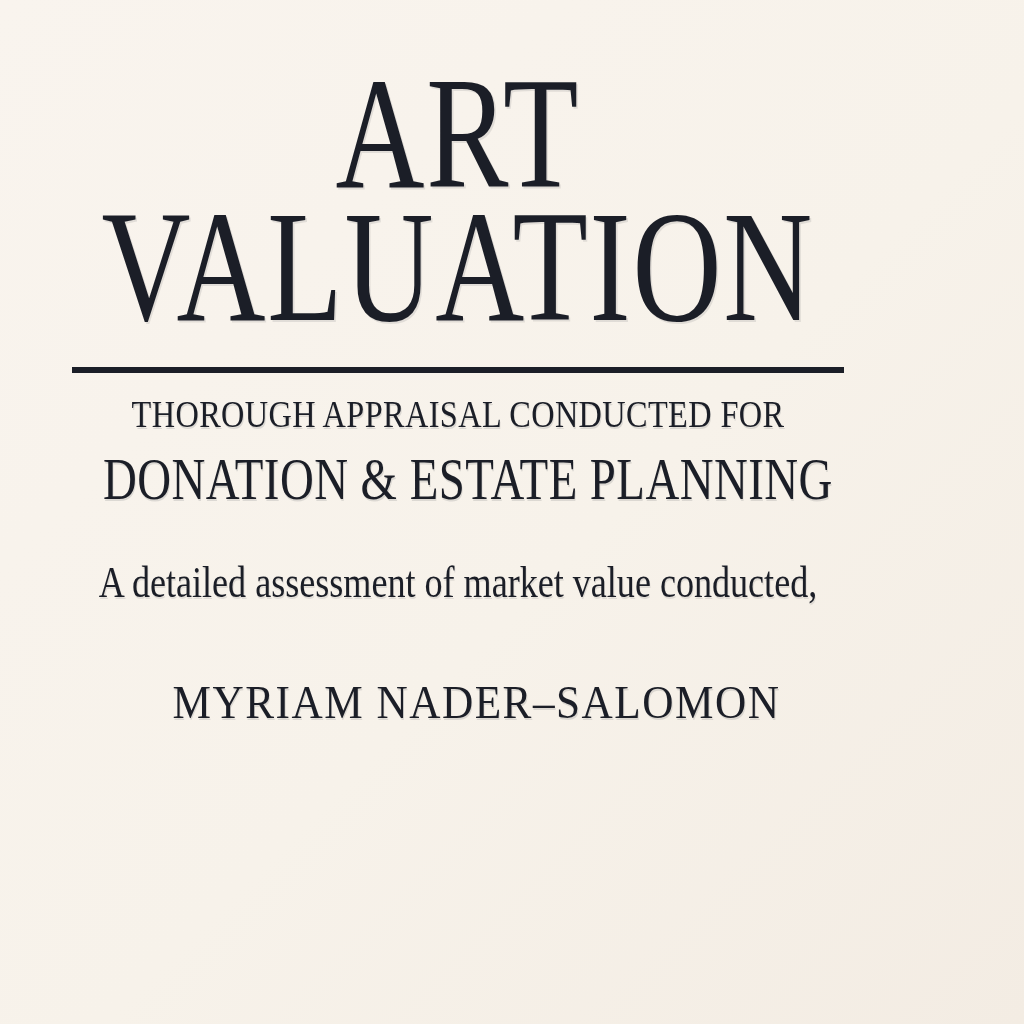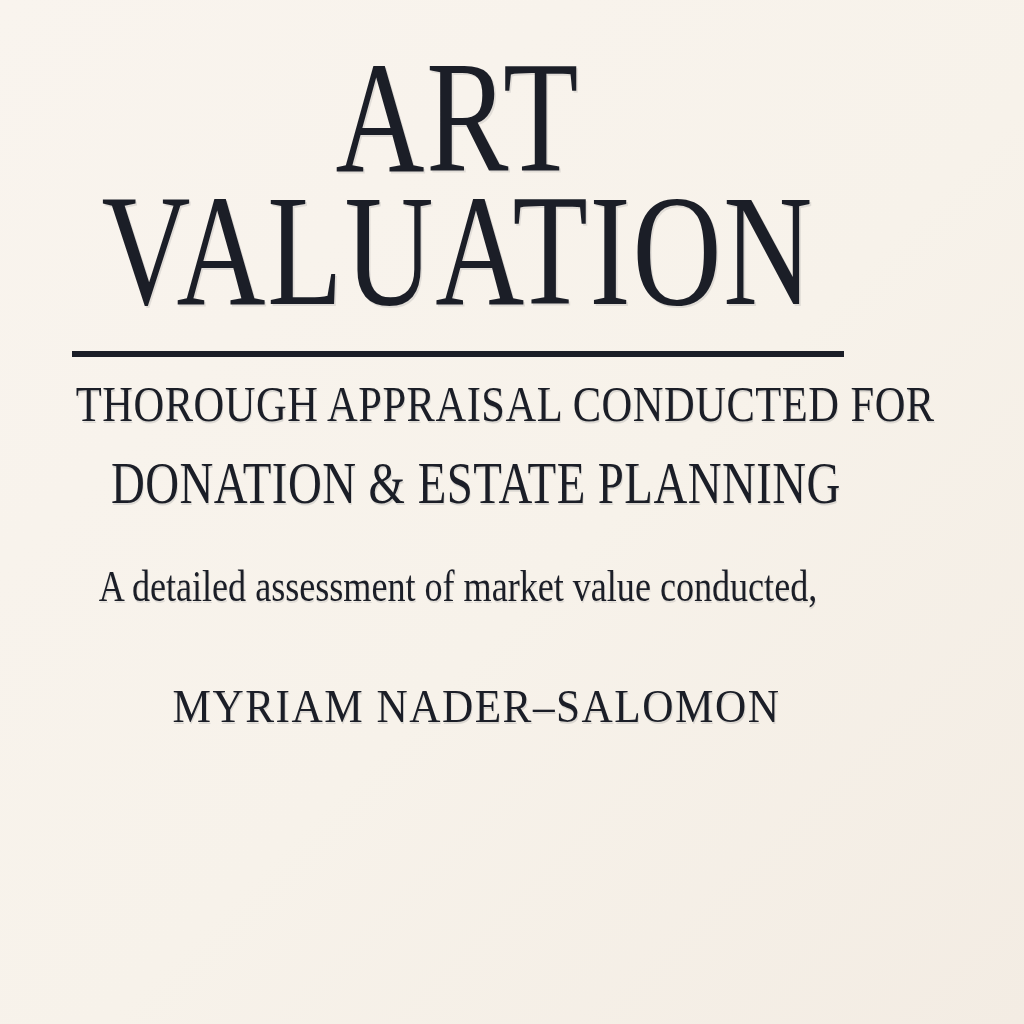--- a/index.html
+++ b/index.html
@@ -17,21 +17,21 @@
   .cover {
     position: relative;
     width: 1024px;
     height: 1024px;
     background: linear-gradient(135deg, #f9f4ee 0%, #f7f2ea 55%, #f3ece3 100%);
     text-align: center;
   }
   .cover-inner {
     position: absolute;
     left: 0;
-    top: 0;
+    top: 16px;
     width: 916px;
   }
   
   .squeeze {
     display: inline-block;
     transform-origin: 50% 50%;
     white-space: nowrap;
   }
   .title {
     margin: 0;
@@ -52,29 +52,29 @@
   .divider {
     width: 772px;
     height: 6px;
     margin: 34px auto 0 auto;
     background: var(--ink, #15181f);
     border: none;
   }
   .subtitle-1 {
     margin: 0;
     padding-top: 22px;
-    font-size: 50px;
+    font-size: 38px;
     font-weight: 500;
     line-height: 1.0;
     letter-spacing: 0.012em;
     text-shadow: 1px 2px 0 rgba(27, 30, 39, 0.12);
   }
   .subtitle-1 .squeeze { transform: scaleX(0.85); }
   .subtitle-2 {
-    margin: 8px;
+    margin: 0;
     padding-top: 16px;
     font-size: 60px;
     font-weight: 500;
     line-height: 1.0;
     letter-spacing: 0.01em;
     text-shadow: 1px 2px 0 rgba(27, 30, 39, 0.12);
   }
   .subtitle-2 .squeeze { transform: scaleX(0.78); }
   .description {
     margin: 8px;

